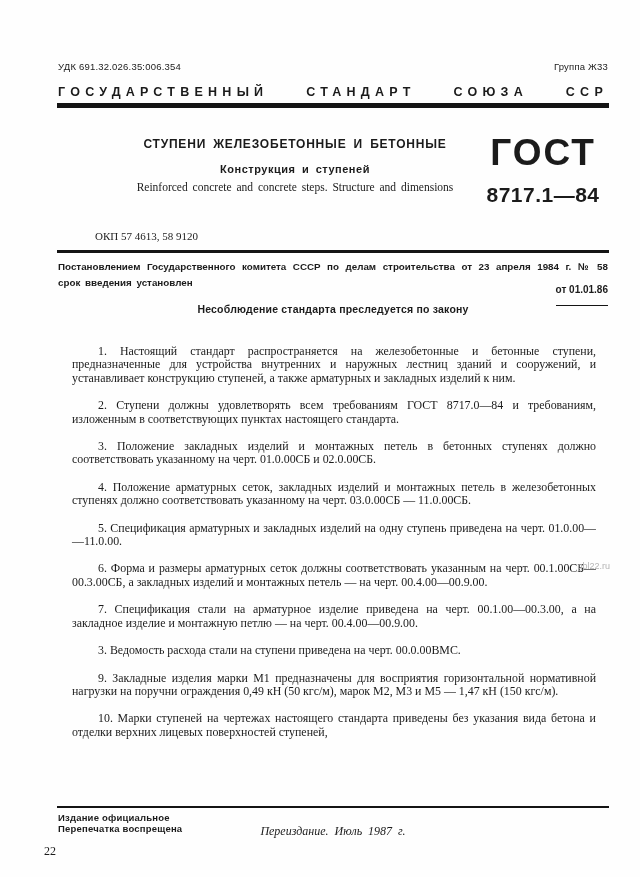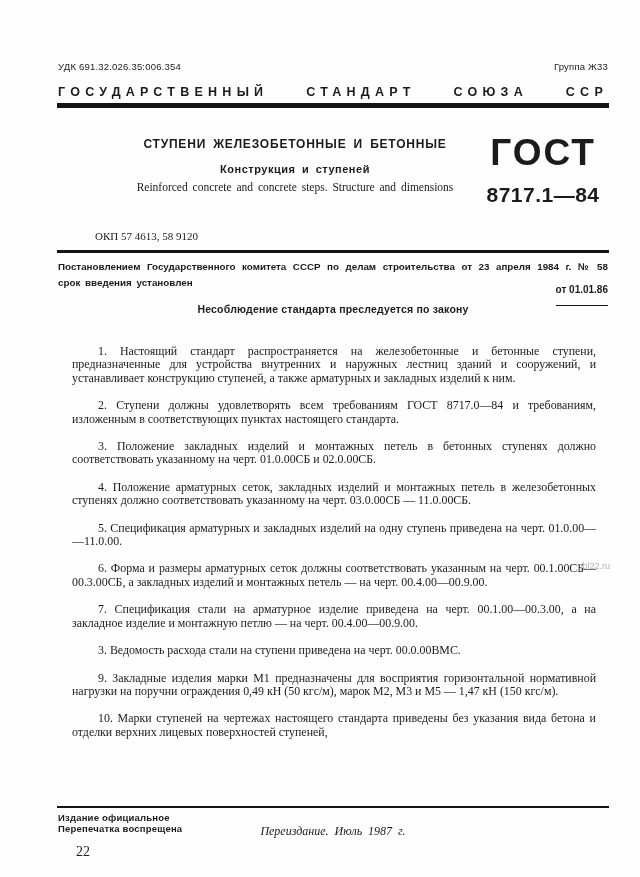--- a/index.html
+++ b/index.html
@@ -86,21 +86,21 @@
   .footer-rule{position:absolute;top:806px;left:57px;right:31px;height:2px;background:#141414;}
   .footer-row{
     position:absolute;top:812px;left:58px;right:32px;
     display:flex;justify-content:space-between;
     font-family:"Liberation Sans",sans-serif;font-weight:bold;font-size:9.5px;letter-spacing:.2px;flex-direction:column;
   }
   .reprint{
     position:absolute;top:824px;left:58px;right:32px;text-align:center;
     font-style:italic;font-size:12px;word-spacing:3px;
   }
-  .page-num{position:absolute;top:844px;left:76px;font-size:14px;}
+  .page-num{position:absolute;top:844px;left:44px;font-size:12px;}
 </style>
 </head>
 <body>
 
 <div class="sheet">
 
   <div class="meta-row">
     <span>УДК 691.32.026.35:006.354</span>
     <span>Группа Ж33</span>
   </div>

